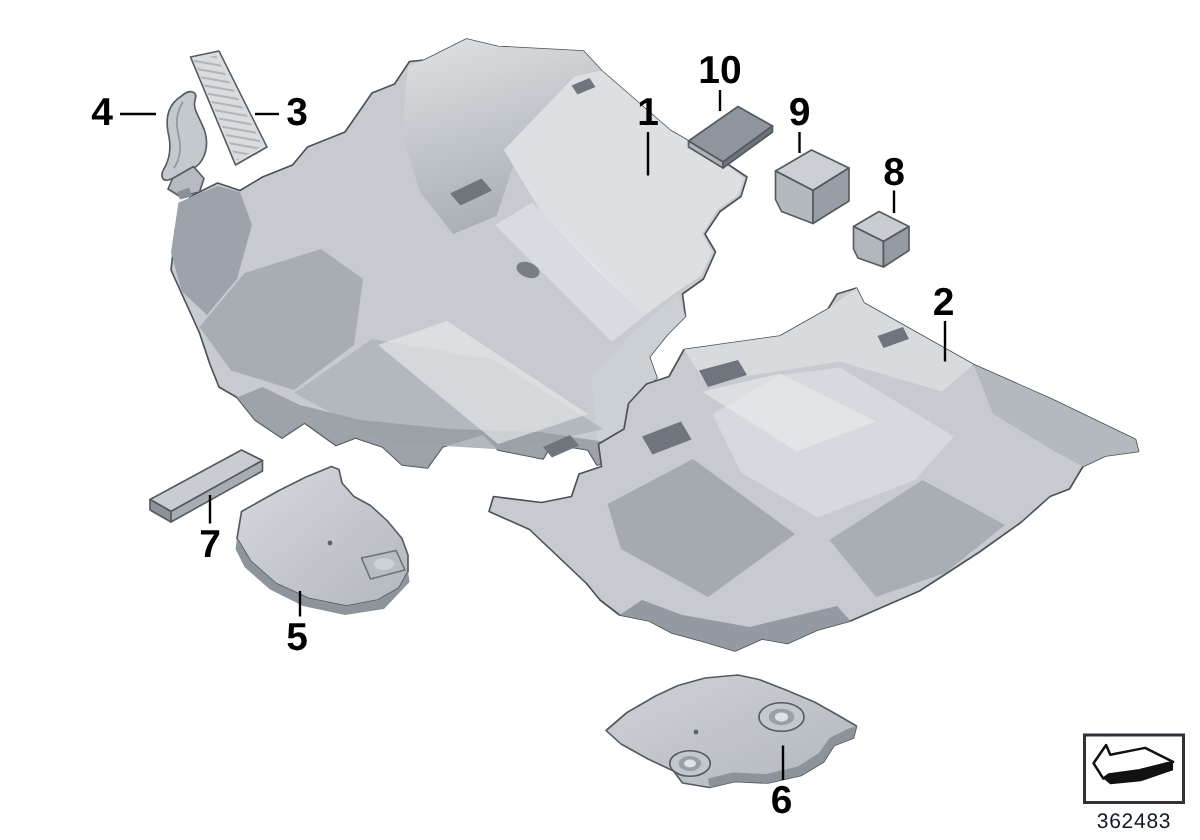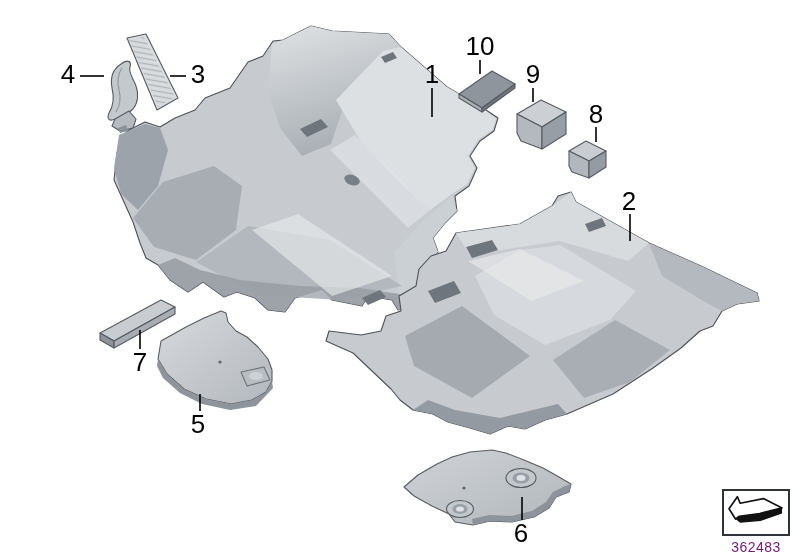--- a/index.html
+++ b/index.html
@@ -5,31 +5,31 @@
   html,body{margin:0;padding:0;}
   body{
     width:800px;height:560px;background:#ffffff;
     font-family:"Liberation Sans",sans-serif;
     position:relative;overflow:hidden;
   }
   .stage{position:absolute;left:0;top:0;width:800px;height:560px;}
   svg.diagram{position:absolute;left:0;top:0;display:block;}
   .callout{
     position:absolute;transform:translate(-50%,-50%);
-    font-weight:400;font-size:26px;line-height:1;color:#000;
+    font-weight:700;font-size:26px;line-height:1;color:#000;
     cursor:pointer;user-select:none;
   }
   .dir-box{
     position:absolute;left:722px;top:489px;width:68px;height:47px;
     border:2px solid #2f3338;background:#fff;box-sizing:border-box;
   }
   .dir-box svg{display:block;margin:2px auto 0;}
   .drawing-number{
     position:absolute;left:718px;top:539px;width:76px;
-    text-align:center;font-size:14px;color:#701a75;letter-spacing:.5px;
+    text-align:center;font-size:14px;color:#0f172a;letter-spacing:.5px;
   }
 </style>
 </head>
 <body>
 
 <div class="stage">
 
 <svg class="diagram" width="800" height="560" viewBox="0 0 800 560">
   <defs>
     <linearGradient id="gWall" x1="0" y1="0" x2="0.3" y2="1">

